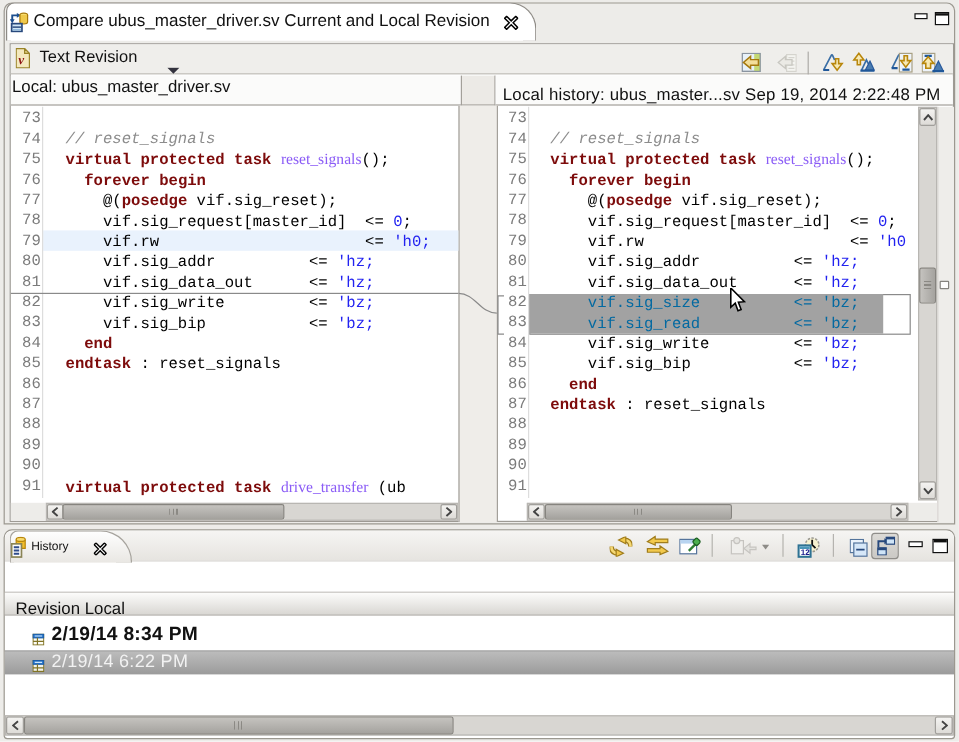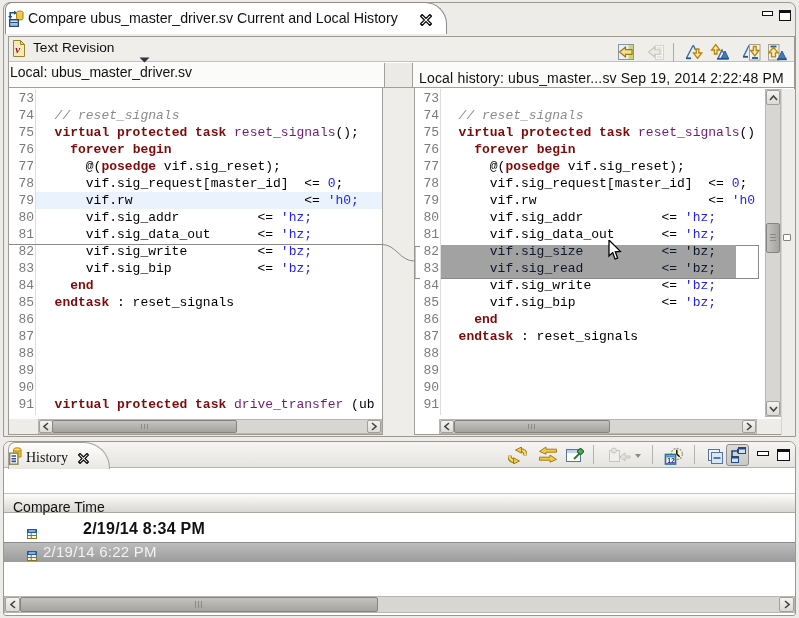--- a/index.html
+++ b/index.html
@@ -2,24 +2,24 @@
 <html><head>
 <meta charset="utf-8">
 <style>
   * { margin:0; padding:0; box-sizing:border-box; }
   html,body { width:799px; height:618px; overflow:hidden; }
   body { background:#EDECE9; font-family:"Liberation Sans", sans-serif; position:relative; }
   .abs { position:absolute; }
   .code, .nums { font-family:"Liberation Mono", monospace; font-size:13px; line-height:17px; white-space:pre; color:#000; }
   .nums { color:#7B7B7B; text-align:right; }
   .k { color:#7D0B0B; font-weight:bold; }
-  .o { color:#701a75; }
+  .o { color:#8b5cf6;font-family:Liberation Serif, serif; }
   .c { color:#8C8C8C; font-style:italic; }
   .b { color:#2222F0; }
-  .hl { color:#0f172a; }
+  .hl { color:#0369a1; }
   .uitext { font-size:13px; color:#111; white-space:nowrap; }
   .sb { position:absolute; background:#D8D6D2; border:1px solid #B8B6B2; }
   .sb-btn { position:absolute; background:linear-gradient(#F4F3F1,#DDDBD7); border:1px solid #A19F9B; border-radius:2px; display:flex; align-items:center; justify-content:center; }
   .sb-thumb-h { position:absolute; background:linear-gradient(#C5C3BF,#A5A39F); border:1px solid #86847F; border-radius:2px; }
   .sb-thumb-v { position:absolute; background:linear-gradient(90deg,#C5C3BF,#A5A39F); border:1px solid #86847F; border-radius:2px; }
   .grip-h { position:absolute; left:50%; top:3px; bottom:3px; width:8px; margin-left:-4px;
     background:repeating-linear-gradient(90deg,#8B8984 0,#8B8984 1px,transparent 1px,transparent 3px); }
   .grip-v { position:absolute; top:50%; left:3px; right:3px; height:8px; margin-top:-4px;
     background:repeating-linear-gradient(#8B8984 0,#8B8984 1px,transparent 1px,transparent 3px); }
 </style>
@@ -34,21 +34,21 @@
   <path d="M2.2 7 L2.2 2.8 L6.5 2.8" fill="none" stroke="#1D4F8F" stroke-width="1.6"></path>
   <path d="M6 0.8 L9.5 2.8 L6 4.8 Z" fill="#1D4F8F"></path>
   <path d="M0.2 6 L4.2 6 L2.2 9.5 Z" fill="#1D4F8F"></path>
   <ellipse cx="11.8" cy="2.6" rx="3.2" ry="1.6" fill="#F7DC6F" stroke="#A8780A"></ellipse>
   <path d="M8.6 2.6 L8.6 8.4 A3.2 1.6 0 0 0 15 8.4 L15 2.6" fill="#EFC94C" stroke="#A8780A"></path>
   <rect x="1.7" y="9.7" width="8.6" height="6.6" fill="#CFE6F5" stroke="#27487C" stroke-width="1.4"></rect>
   <rect x="2.4" y="12" width="7.2" height="1.2" fill="#27487C"></rect>
   <rect x="2.4" y="14.2" width="7.2" height="1" fill="#8FB8DC"></rect>
 </svg>
 </div>
-<div class="abs uitext" style="left:28px; top:10px; font-size:14.2px;">Compare ubus_master_driver.sv Current and Local History</div>
+<div class="abs uitext" style="left:28px; top:10px; font-size:14.2px;">Compare ubus_master_driver.sv Current and Local Revision</div>
 <div class="abs" style="left:420px; top:12px; width:12px; height:12px;">
 <svg width="12" height="12" viewBox="0 0 11 11">
       <path d="M0.5 2 L2 0.5 L5.5 4 L9 0.5 L10.5 2 L7 5.5 L10.5 9 L9 10.5 L5.5 7 L2 10.5 L0.5 9 L4 5.5 Z" fill="#fff" stroke="#000" stroke-width="1.15"></path>
     </svg>
 </div>
 
 <div class="abs" style="left:762px; top:11px; width:11px; height:5px; border:1.5px solid #111; background:#fff;"></div>
 <div class="abs" style="left:779px; top:10px; width:12px; height:11px; border:1.6px solid #111; background:#fff;">
     <div style="height:2px; background:#111;"></div>
   </div>
@@ -276,21 +276,21 @@
 <div class="abs" style="left:4px; top:442px; width:791px; height:26px; background:linear-gradient(#F6F5F3,#E6E4E0); border-bottom:1px solid #B5B2AC; border-radius:7px 7px 0 0;"></div>
 <div class="abs" id="hist-tab" style="left:8px; top:442px; width:102px; height:27px; background:linear-gradient(#FEFEFE,#E9E7E3); border:1px solid #A5A29C; border-bottom:none; border-radius:7px 26px 0 0;"></div>
 <div class="abs" style="left:9px; top:447px; width:13px; height:18px;">
 <svg width="13" height="18" viewBox="0 0 13 18">
   <path d="M4.5 2.5 L4.5 10 L12 10 L12 2.5" fill="#F2BE2A" stroke="#B8860B"></path>
   <ellipse cx="8.25" cy="2.5" rx="3.75" ry="1.7" fill="#F9DB6E" stroke="#B8860B"></ellipse>
   <rect x="0.7" y="6.2" width="8.2" height="11" fill="#FDFDFD" stroke="#8A8456" stroke-width="1.4"></rect>
   <path d="M2.5 9 L7 9 M2.5 11.7 L7 11.7 M2.5 14.4 L7 14.4" stroke="#2F4C8C" stroke-width="1.6"></path>
 </svg>
 </div>
-<div class="abs uitext" style="left:26px; top:450px; font-size:14px;font-family:Liberation Serif, serif;">History</div>
+<div class="abs uitext" style="left:26px; top:450px; font-size:10px;">History</div>
 <div class="abs" style="left:78px; top:450px; width:11px; height:11px;">
 <svg width="11" height="11" viewBox="0 0 11 11">
       <path d="M0.5 2 L2 0.5 L5.5 4 L9 0.5 L10.5 2 L7 5.5 L10.5 9 L9 10.5 L5.5 7 L2 10.5 L0.5 9 L4 5.5 Z" fill="#fff" stroke="#000" stroke-width="1.15"></path>
     </svg>
 </div>
 
 <div class="abs" style="left:508px; top:447px;">
 <svg width="19" height="17" viewBox="0 0 19 17">
   <path d="M17.5 8.5 Q17.5 3 12 3" fill="none" stroke="#A07D1C" stroke-width="4.2"></path>
   <path d="M17.5 8.5 Q17.5 3 12 3" fill="none" stroke="#F5D873" stroke-width="2.2"></path>
@@ -353,31 +353,31 @@
 </svg>
 </div>
 <div class="abs" style="left:757px; top:451px; width:12px; height:5px; border:1.5px solid #111; background:#fff;"></div>
 <div class="abs" style="left:777px; top:449px; width:13px; height:12px; border:1.5px solid #111; background:#fff;">
     <div style="height:2px; background:#111;"></div>
   </div>
 
 <div class="abs uitext" style="left:5px; top:495px; font-size:14px;">ubus_master_driver.sv</div>
 
 <div class="abs" style="left:4px; top:493px; width:791px; height:20px; background:linear-gradient(#FCFCFB,#D9D7D3); border-top:1px solid #C6C4C0; border-bottom:1px solid #ACA9A4;"></div>
-<div class="abs uitext" style="left:13px; top:499px; font-size:14px;">Compare Time</div>
+<div class="abs uitext" style="left:13px; top:499px; font-size:14px;">Revision Local</div>
 
 <div class="abs" style="left:27px; top:524.5px; width:10px; height:10px;">
 <svg width="10" height="10" viewBox="0 0 10 10">
       <rect x="0.5" y="0.5" width="9" height="9" fill="#FDFDF6" stroke="#827526"></rect>
       <rect x="0.5" y="0.5" width="9" height="3" fill="#2D7DD2" stroke="#1A5CA8"></rect>
       <path d="M2 2 L8 2" stroke="#CFE6FA" stroke-width="1"></path>
       <path d="M0.5 6.5 H9.5 M4.2 3.5 V9.5" stroke="#827526" stroke-width="1"></path>
     </svg>
 </div>
-<div class="abs uitext" style="left:43px; top:520px; font-size:16px; font-weight:bold; letter-spacing:0.25px;margin-left:40px;">2/19/14 8:34 PM</div>
+<div class="abs uitext" style="left:43px; top:520px; font-size:16px; font-weight:bold; letter-spacing:0.25px;">2/19/14 8:34 PM</div>
 
 <div class="abs" style="left:4px; top:542px; width:791px; height:20px; background:linear-gradient(#BCBCBC,#9B9B9B); border-top:1px solid #8C8C8C;"></div>
 <div class="abs" style="left:27px; top:546.5px; width:10px; height:10px;">
 <svg width="10" height="10" viewBox="0 0 10 10">
       <rect x="0.5" y="0.5" width="9" height="9" fill="#F2F2EC" stroke="#827526"></rect>
       <rect x="0.5" y="0.5" width="9" height="3" fill="#2D7DD2" stroke="#1A5CA8"></rect>
       <path d="M2 2 L8 2" stroke="#CFE6FA" stroke-width="1"></path>
       <path d="M0.5 6.5 H9.5 M4.2 3.5 V9.5" stroke="#827526" stroke-width="1"></path>
     </svg>
 </div>

